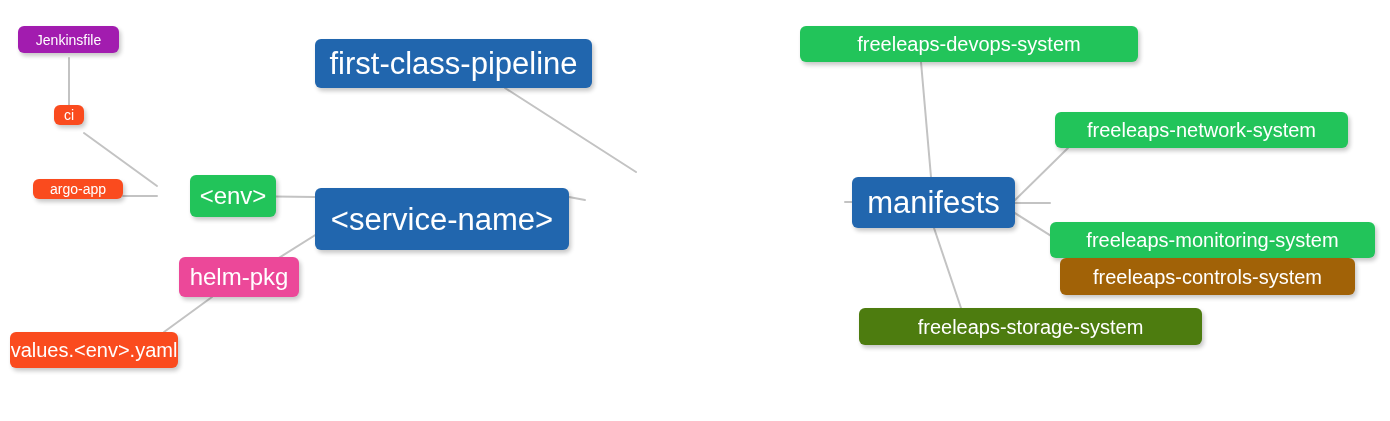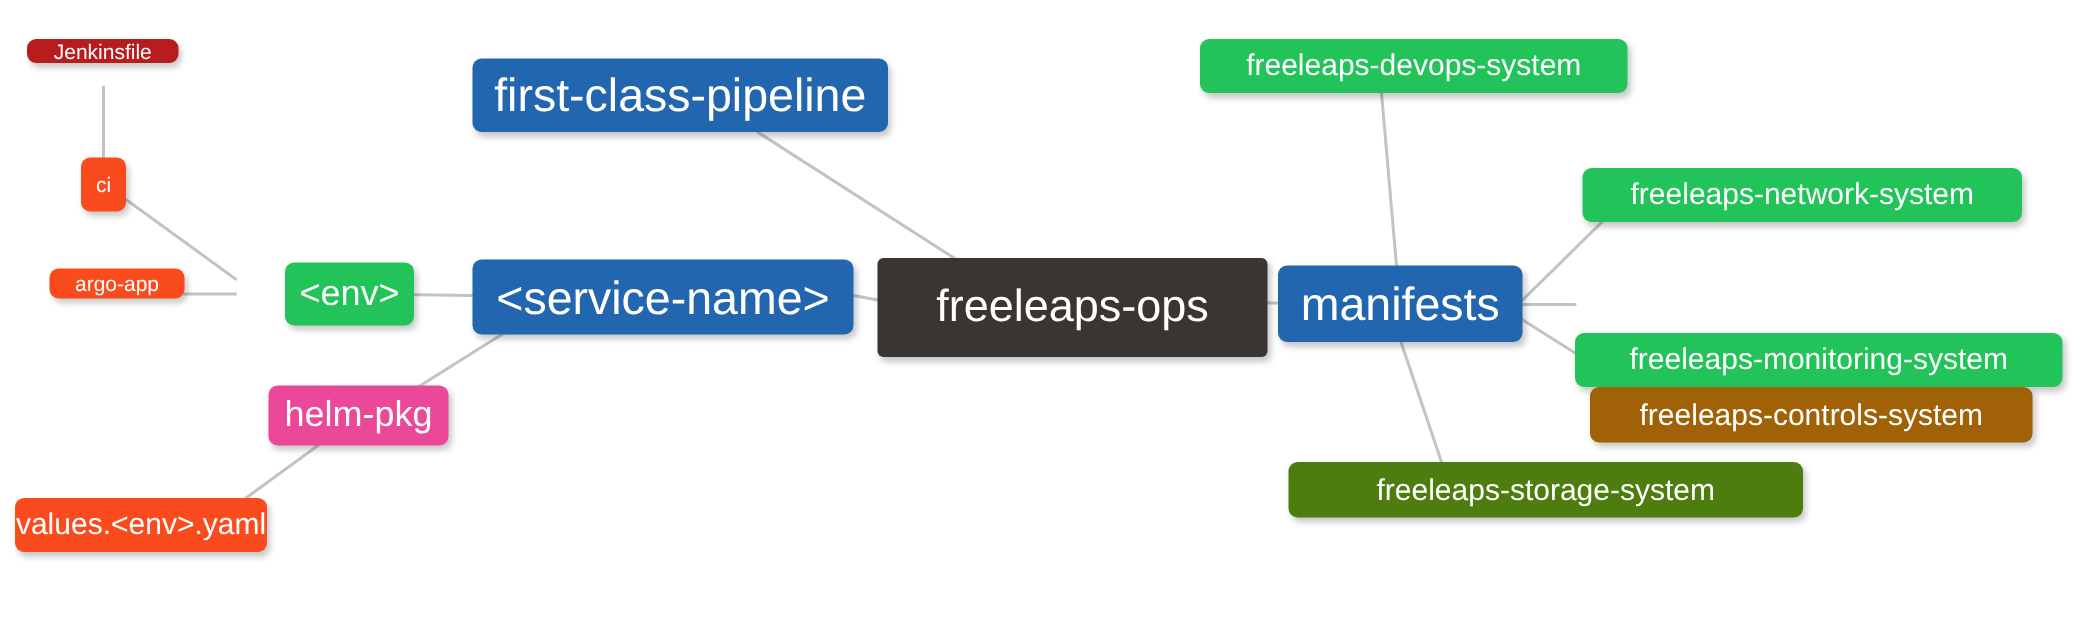--- a/index.html
+++ b/index.html
@@ -63,51 +63,48 @@
       <line x1="164" y1="332" x2="212" y2="297" stroke="#c3c3c3" stroke-width="2" stroke-linecap="round"></line>
       <line x1="505" y1="88" x2="636" y2="172" stroke="#c3c3c3" stroke-width="2" stroke-linecap="round"></line>
       <line x1="569" y1="197" x2="585" y2="200" stroke="#c3c3c3" stroke-width="2" stroke-linecap="round"></line>
       <line x1="845" y1="202" x2="852" y2="202" stroke="#c3c3c3" stroke-width="2" stroke-linecap="round"></line>
       <line x1="921" y1="62" x2="931" y2="177" stroke="#c3c3c3" stroke-width="2" stroke-linecap="round"></line>
       <line x1="1068" y1="148" x2="1010" y2="205" stroke="#c3c3c3" stroke-width="2" stroke-linecap="round"></line>
       <line x1="1050" y1="203" x2="1010" y2="203" stroke="#c3c3c3" stroke-width="2" stroke-linecap="round"></line>
       <line x1="1086" y1="258" x2="1010" y2="210" stroke="#c3c3c3" stroke-width="2" stroke-linecap="round"></line>
       <line x1="961" y1="308" x2="934" y2="228" stroke="#c3c3c3" stroke-width="2" stroke-linecap="round"></line>
     </svg>
-<div class="node sm" style="left: 18px; top: 26px; width: 101px; height: 16px; background: #b91c1c;">
+<div class="node sm" style="left: 18px; top: 26px; width: 101px; height: 27px; background: #a21caf;">
       <span>Jenkinsfile</span>
     </div>
-    <div class="node sm" style="left: 54px; top: 105px; width: 30px; height: 36px; background: rgb(250, 75, 30);">
+    <div class="node sm" style="left: 54px; top: 105px; width: 30px; height: 20px; background: rgb(250, 75, 30);">
       <span>ci</span>
     </div>
     <div class="node sm" style="left: 33px; top: 179px; width: 90px; height: 20px; background: rgb(250, 75, 30);">
       <span>argo-app</span>
     </div>
     <div class="node md" style="left: 10px; top: 332px; width: 168px; height: 36px; background: rgb(250, 75, 30);">
       <span>values.&lt;env&gt;.yaml</span>
     </div>
     <div class="node lg" style="left: 157px; top: 175px; width: 86px; height: 42px; background: rgb(34, 196, 90);">
       <span>&lt;env&gt;</span>
     </div>
     <div class="node lg" style="left: 146px; top: 257px; width: 120px; height: 40px; background: #ec4899;">
       <span>helm-pkg</span>
     </div>
     <div class="node xl" style="left: 315px; top: 39px; width: 277px; height: 49px; background: rgb(33, 102, 174);">
       <span>first-class-pipeline</span>
     </div>
-    <div class="node xl" style="left: 315px; top: 173px; width: 254px; height: 50px; background: rgb(33, 102, 174); justify-content: center;">
+    <div class="node xl" style="left: 315px; top: 188px; width: 254px; height: 62px; background: rgb(33, 102, 174); justify-content: center;">
       <span>&lt;service-name&gt;</span>
-    </div>
-    <div class="node hub root" style="left: 585px; top: 172px; width: 260px; height: 66px; background: rgb(59, 53, 49);">
-      <span>freeleaps-ops</span>
     </div>
     <div class="node xl" style="left: 852px; top: 177px; width: 163px; height: 51px; background: rgb(33, 102, 174);">
       <span>manifests</span>
     </div>
-    <div class="node md" style="left: 800px; top: 26px; width: 285px; height: 36px; background: rgb(34, 196, 90);">
+    <div class="node md" style="left: 800px; top: 26px; width: 338px; height: 36px; background: rgb(34, 196, 90);">
       <span>freeleaps-devops-system</span>
     </div>
     <div class="node md" style="left: 1055px; top: 112px; width: 293px; height: 36px; background: rgb(34, 196, 90);">
       <span>freeleaps-network-system</span>
     </div>
     <div class="node md" style="left: 1050px; top: 187px; width: 325px; height: 36px; background: rgb(34, 196, 90); margin-top: 35px;">
       <span>freeleaps-monitoring-system</span>
     </div>
     <div class="node md" style="left: 1060px; top: 258px; width: 295px; height: 37px; background: #a16207;">
       <span>freeleaps-controls-system</span>

